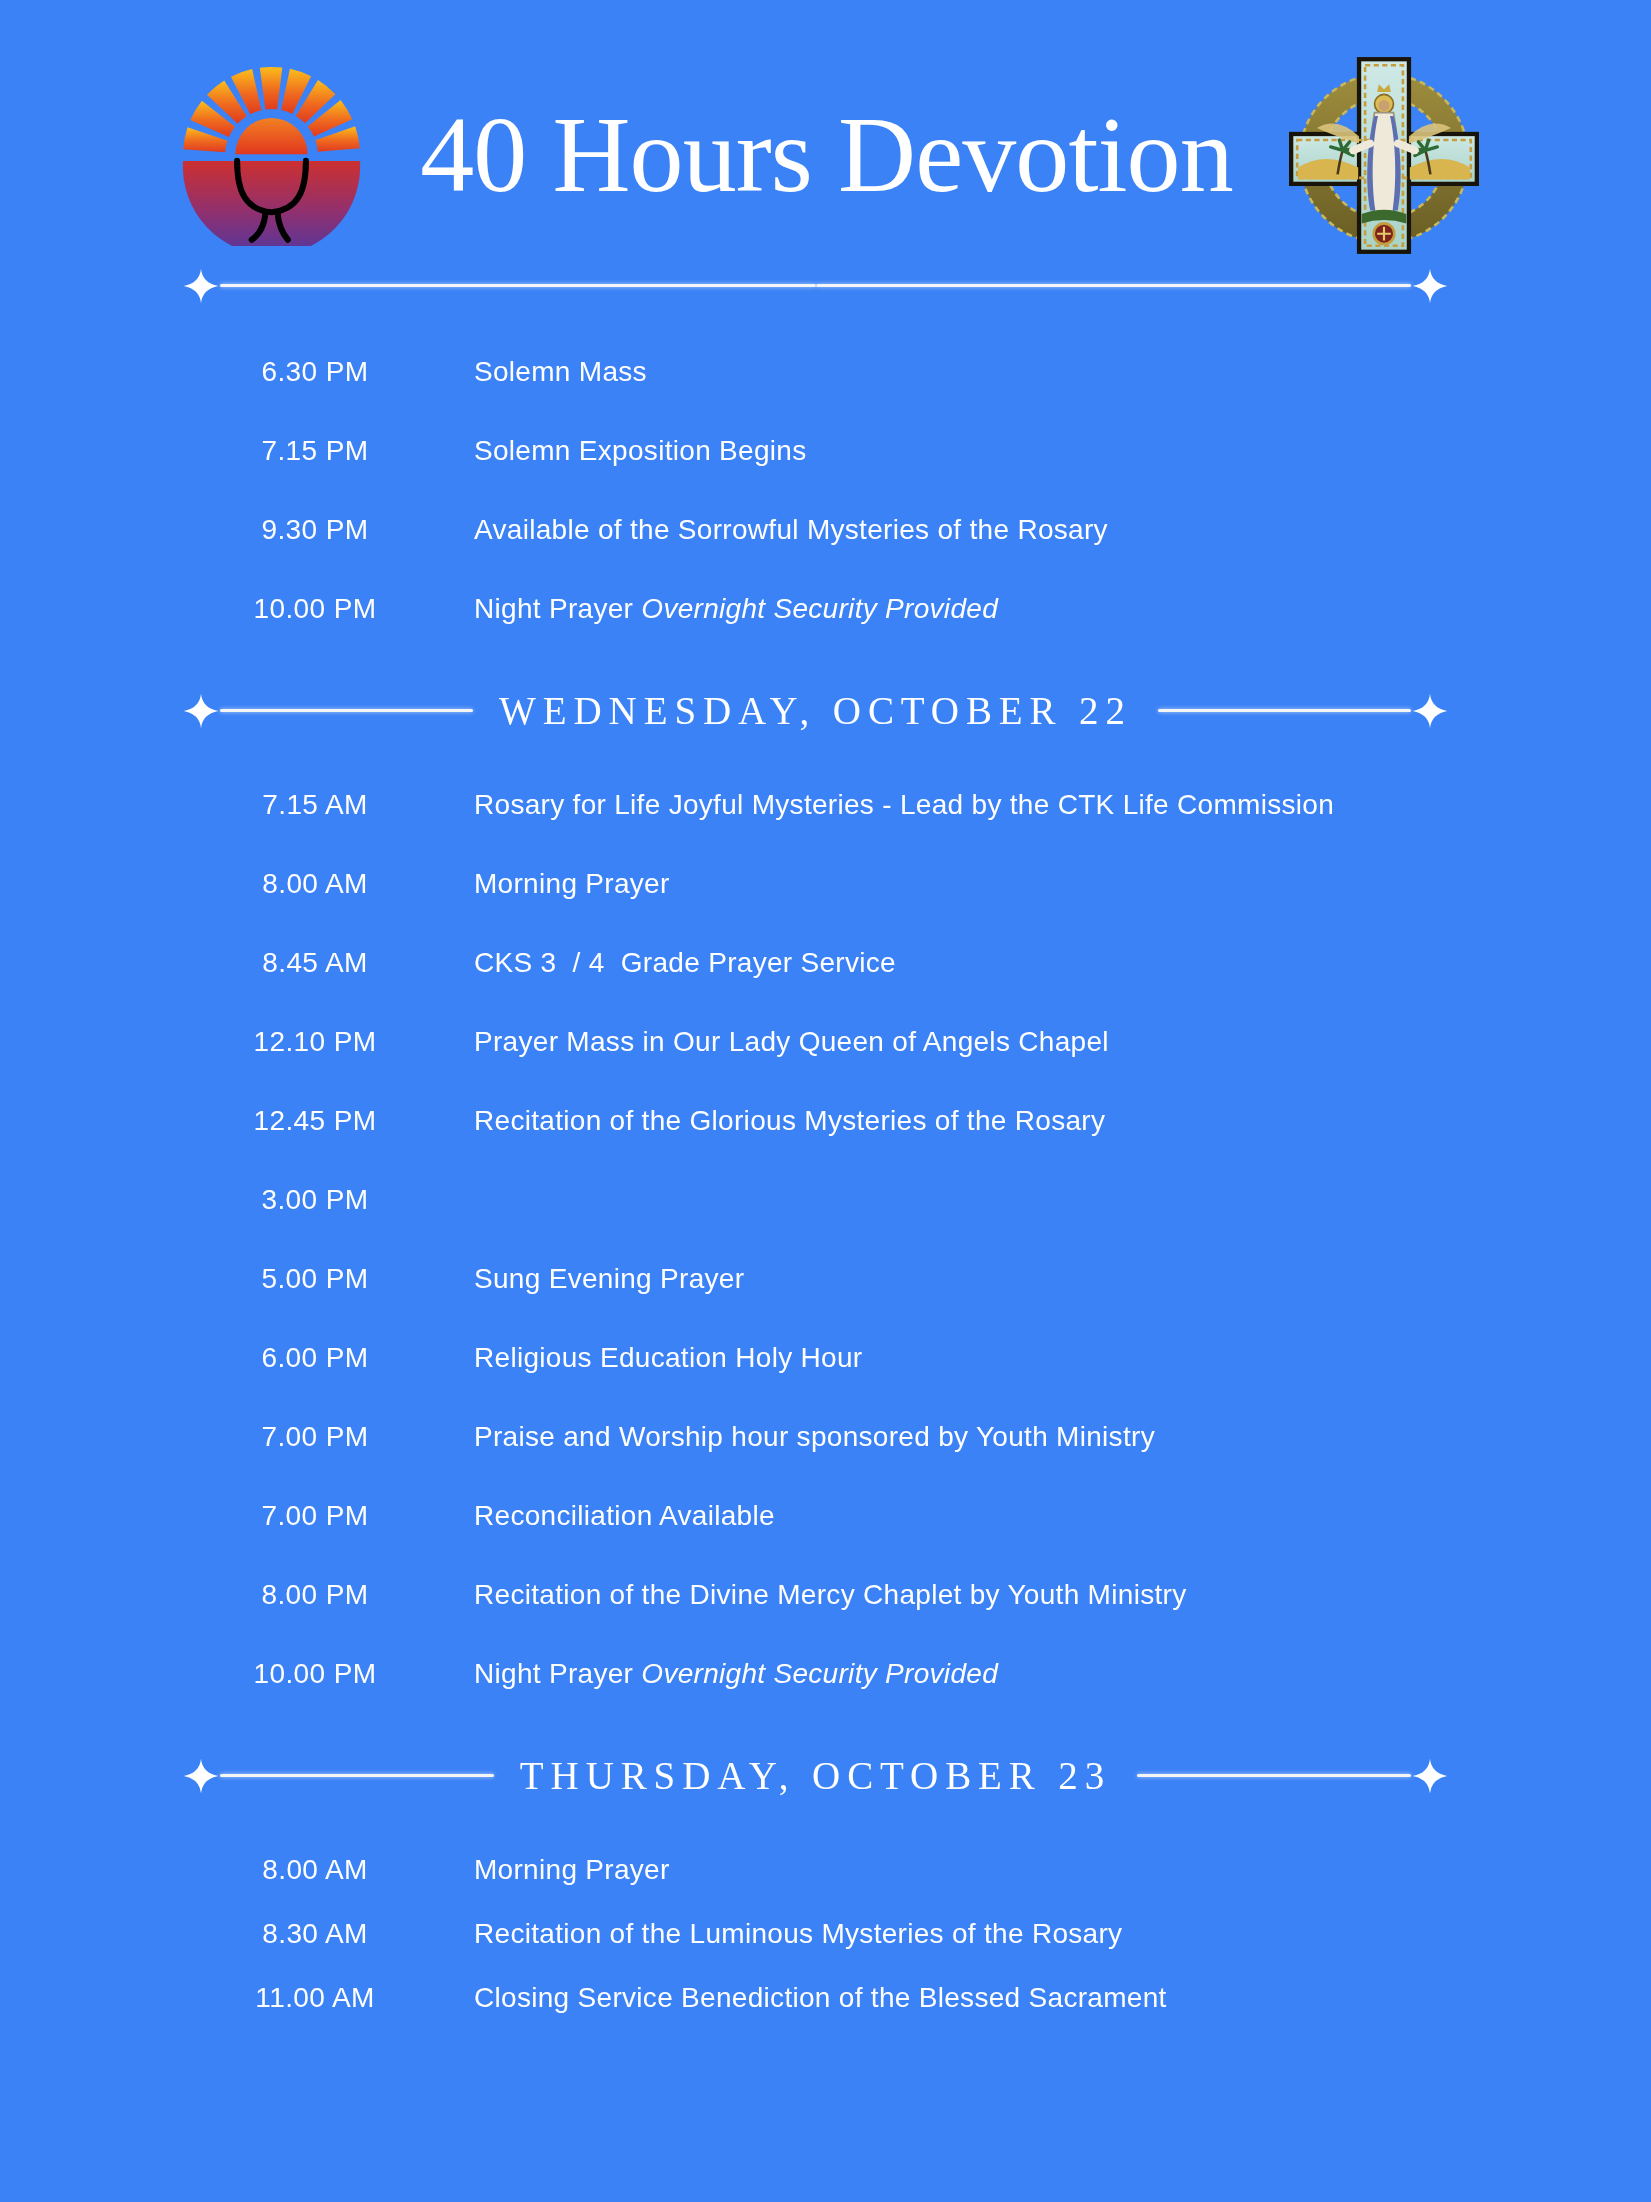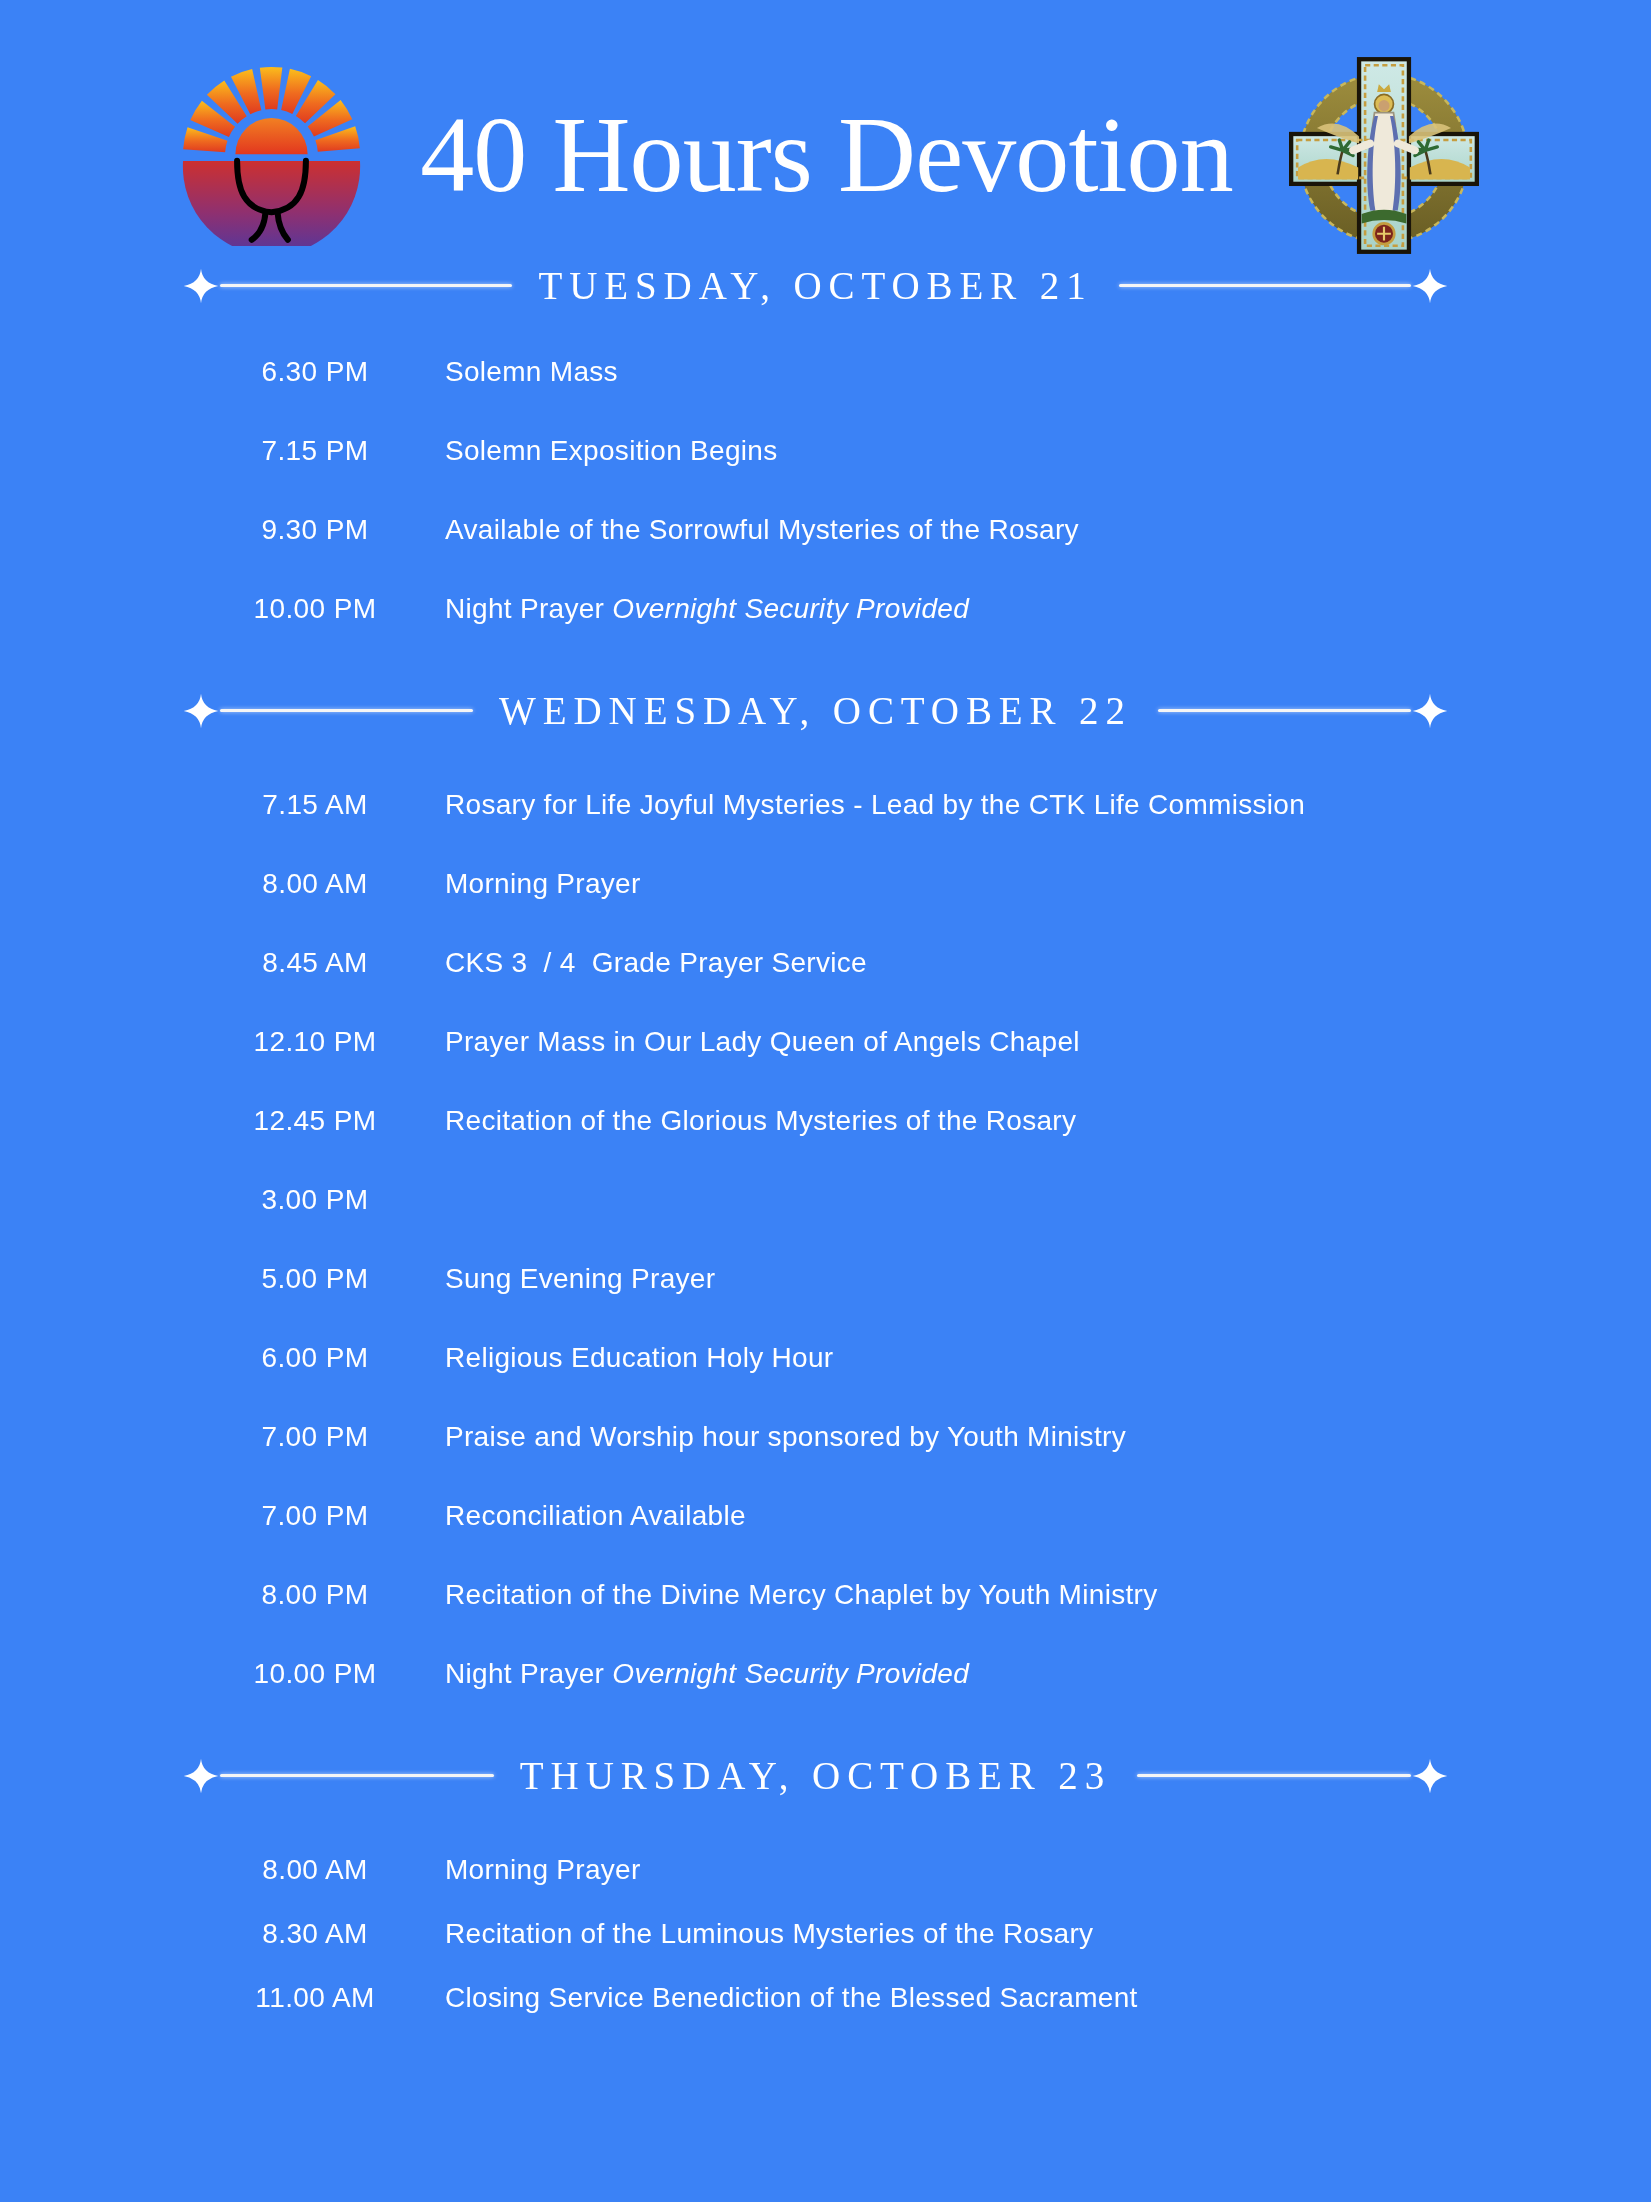--- a/index.html
+++ b/index.html
@@ -57,20 +57,21 @@
   
   .rows{margin-top:48px;}
   .day-0 .rows{margin-top:40px;}
   .event-row{
     display:flex;
     align-items:baseline;
     padding-left:198px;
     font-size:28px;
     line-height:38px;
     margin-bottom:41px;
+    gap:29px;
   }
   .day-2 .event-row{margin-bottom:26px;}
   .event-time{
     flex:none;
     width:234px;
     text-align:center;
     letter-spacing:0.4px;
   }
   .event-text{
     margin-left:13px;
@@ -162,21 +163,20 @@
     </svg>
   </div>
 
   <div id="schedule">
       <section class="day-section day-0">
     <div class="day-header">
       <svg class="sparkle" width="38" height="38" viewBox="0 0 44 44">
         <path d="M22 2 Q23.6 18.4 42 22 Q23.6 25.6 22 42 Q20.4 25.6 2 22 Q20.4 18.4 22 2 Z" fill="#fff"></path>
       </svg>
       <div class="header-line"></div>
-      <div class="day-label">TUESDAY, OCTOBER 21</div>
       <div class="header-line"></div>
       <svg class="sparkle" width="38" height="38" viewBox="0 0 44 44">
         <path d="M22 2 Q23.6 18.4 42 22 Q23.6 25.6 22 42 Q20.4 25.6 2 22 Q20.4 18.4 22 2 Z" fill="#fff"></path>
       </svg>
     </div>
     <div class="rows">
           <div class="event-row">
     <span class="event-time">6.30 PM</span>
     <span class="event-text"><span>Solemn Mass</span></span>
   </div>

